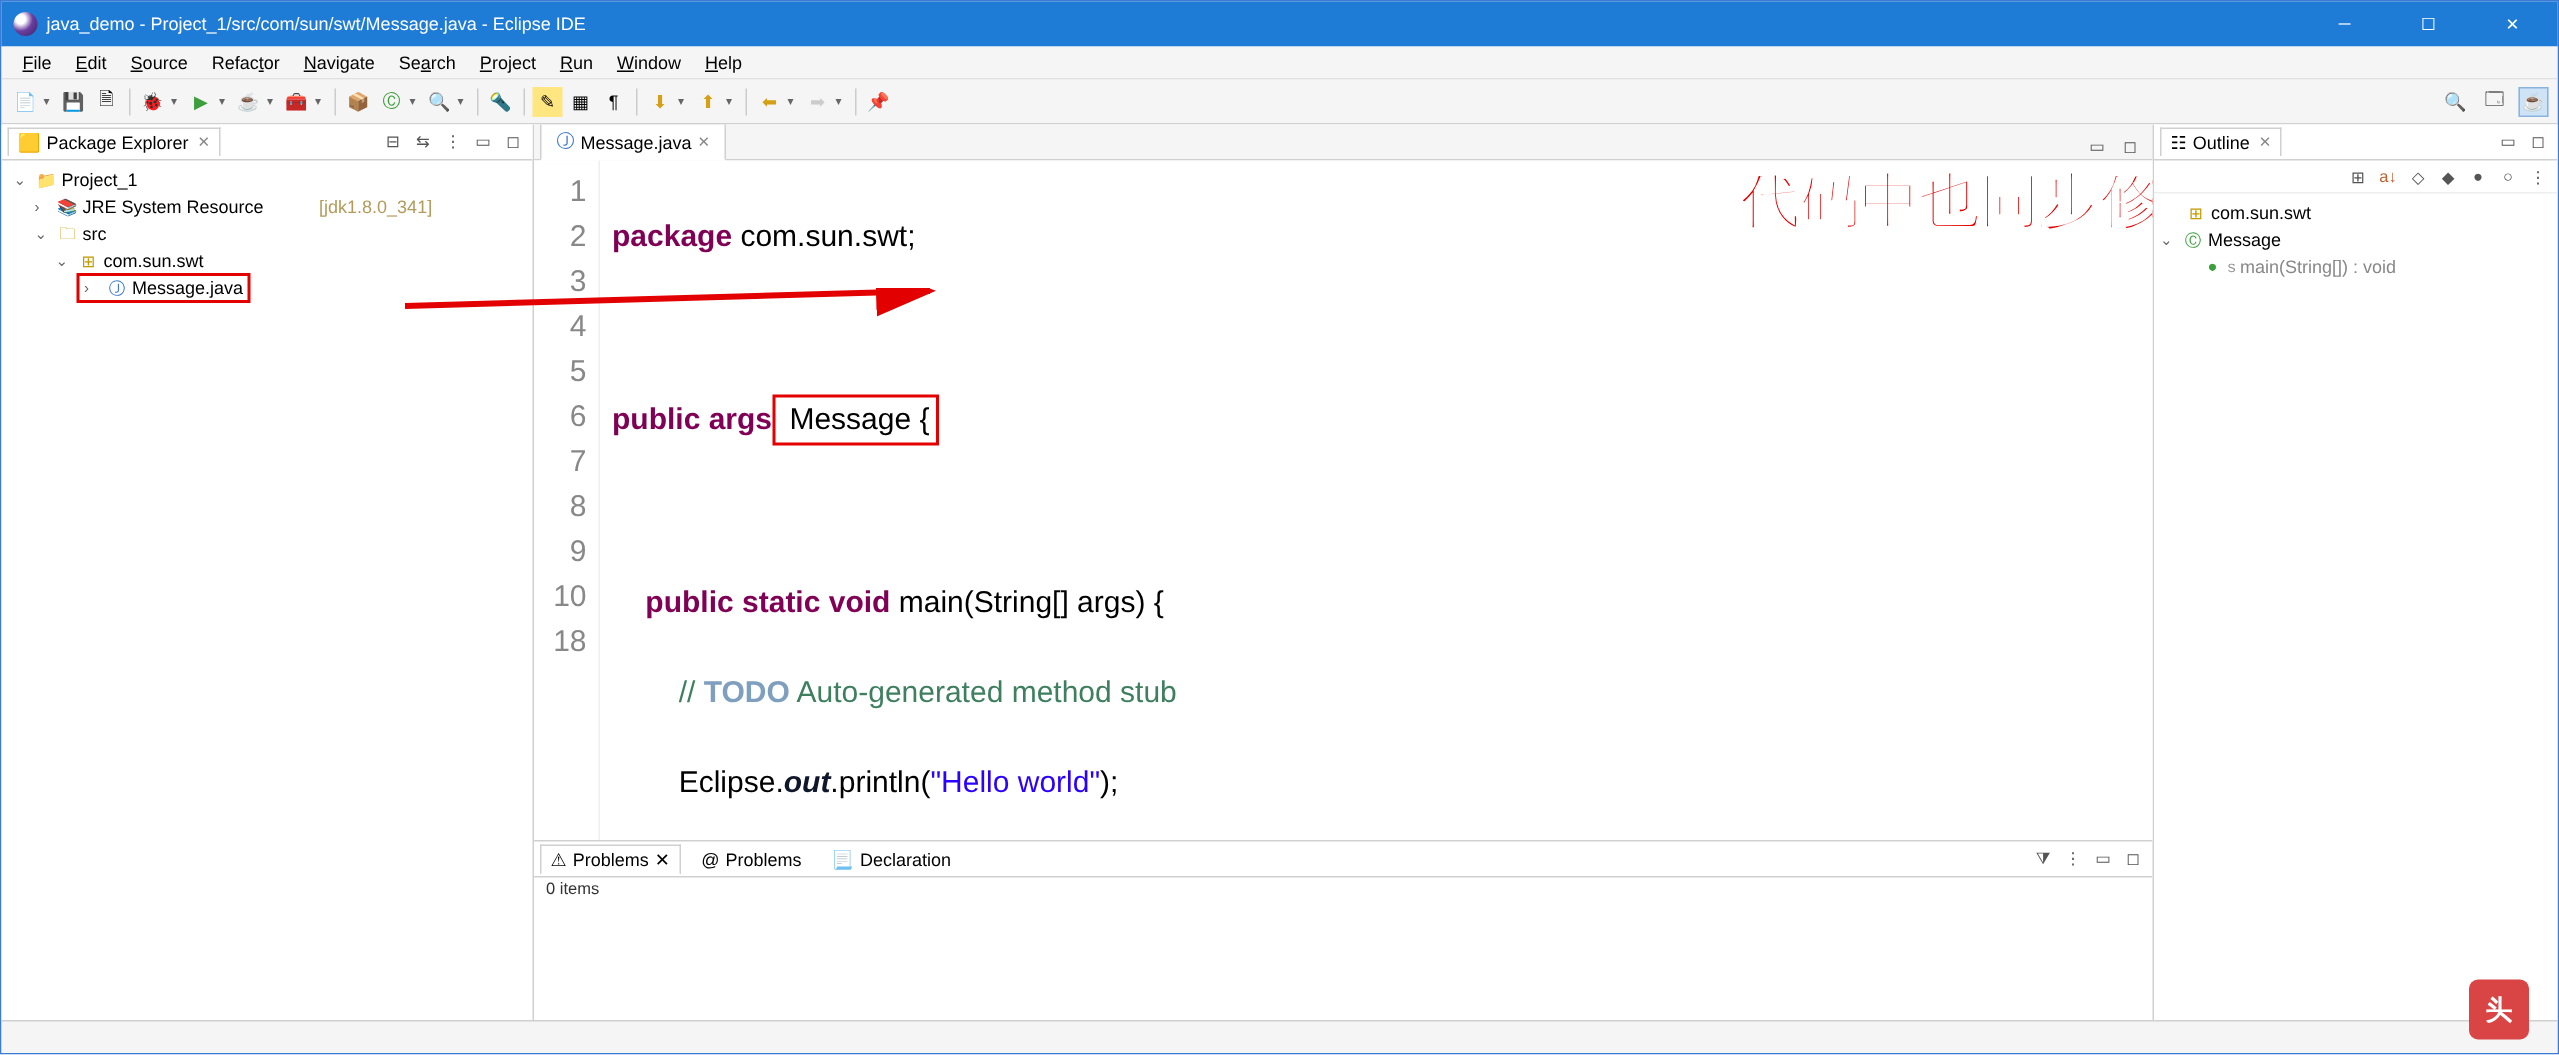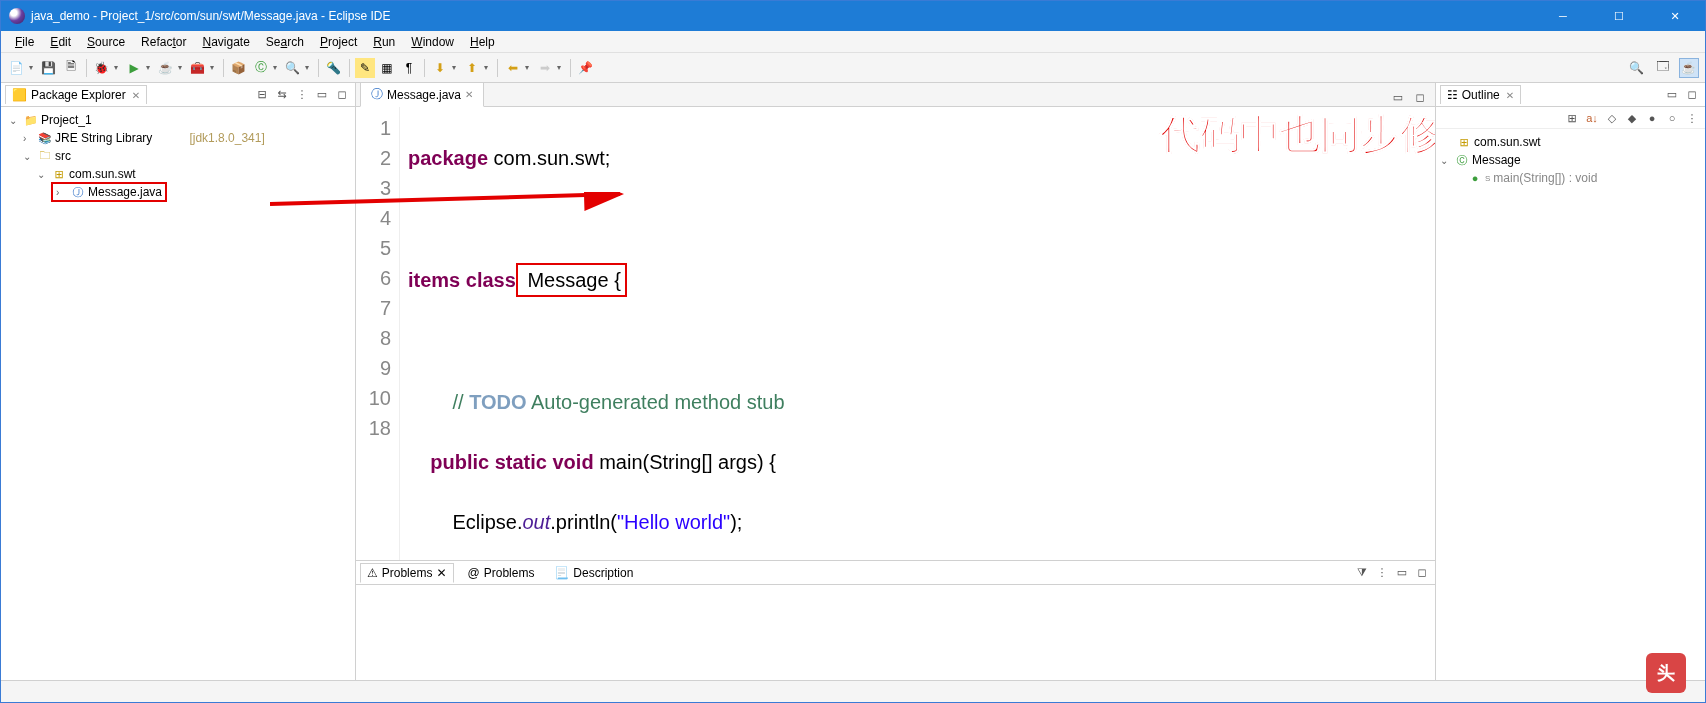--- a/index.html
+++ b/index.html
@@ -62,21 +62,21 @@
 .editor-tab .close-x { font-size: 10px; color: #888; }
 .editor-tabs-right { margin-left: auto; display: flex; gap: 4px; padding-right: 6px; }
 
 .editor-body { flex: 1; display: flex; background: #fff; overflow: hidden; position: relative; }
 .gutter { width: 44px; background: #fff; border-right: 1px solid #eee; text-align: right; padding: 6px 8px 0 0; font-family: Consolas, monospace; font-size: 20px; color: #888; line-height: 30px; }
 .code { flex: 1; padding: 6px 0 0 8px; font-family: Consolas, monospace; font-size: 20px; line-height: 30px; white-space: pre; position: relative; }
 .kw { color: #7f0055; font-weight: bold; }
 .str { color: #2a00ff; }
 .com { color: #3f7f5f; }
 .com-todo { color: #7f9fbf; font-weight: bold; }
-.field { color: #4c1d95; font-style: italic; font-weight: normal; }
+.field { color: #0f172a; font-style: italic; font-weight: bold; }
 .code-redbox { border: 2px solid #e30000; padding: 0 4px; display: inline-block; }
 
 .annotation-text { position: absolute; top: 12px; left: 760px; font-size: 40px; font-weight: 900; color: #e30000; font-family: "Microsoft YaHei", sans-serif; -webkit-text-stroke: 1px #fff; }
 .arrow-svg { position: absolute; left: 270px; top: 192px; z-index: 5; pointer-events: none; }
 
 
 .bottom-panel { height: 120px; border-top: 1px solid #d0d0d0; display: flex; flex-direction: column; background: #fff; }
 .bottom-tabs { height: 24px; display: flex; align-items: center; border-bottom: 1px solid #d0d0d0; padding: 0 4px; font-size: 12px; gap: 8px; }
 .bottom-tab { display: flex; align-items: center; gap: 4px; padding: 2px 6px; }
 .bottom-tab.active { border: 1px solid #d0d0d0; border-bottom: 1px solid #fff; background: #fff; margin-bottom: -1px; }
@@ -187,21 +187,21 @@
       </div>
       <div class="tree">
         <div class="tree-row indent0">
           <span class="expand">⌄</span>
           <span class="tree-icon proj-icon">📁</span>
           <span>Project_1</span>
         </div>
         <div class="tree-row indent1">
           <span class="expand">›</span>
           <span class="tree-icon lib-icon">📚</span>
-          <span>JRE String Library</span>
+          <span>JRE System Resource</span>
           <span class="muted">[jdk1.8.0_341]</span>
         </div>
         <div class="tree-row indent1">
           <span class="expand">⌄</span>
           <span class="tree-icon src-icon">🗀</span>
           <span>src</span>
         </div>
         <div class="tree-row indent2">
           <span class="expand">⌄</span>
           <span class="tree-icon pkg-icon">⊞</span>
@@ -248,24 +248,24 @@
             <div>6</div>
             <div>7</div>
             <div>8</div>
             <div>9</div>
             <div>10</div>
             <div>18</div>
         </div>
         <div class="code">
 <div><span class="kw">package</span><span> com.sun.swt;</span></div>
 <div> </div>
-<div><span class="kw">items class</span><span class="code-redbox"><span> Message </span><span>{</span></span></div>
+<div><span class="kw">public args</span><span class="code-redbox"><span> Message </span><span>{</span></span></div>
 <div> </div>
+<div>    <span class="kw">public static void</span><span> main(String[] args) {</span></div>
 <div><span class="com"><span>        // </span><span class="com-todo">TODO</span><span> Auto-generated method stub</span></span></div>
-<div>    <span class="kw">public static void</span><span> main(String[] args) {</span></div>
 <div><span>        Eclipse.</span><span class="field">out</span><span>.println(</span><span class="str">"Hello world"</span><span>);</span></div>
 
 
 
 
           <div class="annotation-text">代码中也同步修改了!</div>
         </div>
       </div>
 
       <div class="bottom-panel">
@@ -274,29 +274,30 @@
             <span>⚠</span>
             <span>Problems</span>
             <span class="close-x">✕</span>
           </div>
           <div class="bottom-tab">
             <span>@</span>
             <span>Problems</span>
           </div>
           <div class="bottom-tab">
             <span>📃</span>
-            <span>Description</span>
+            <span>Declaration</span>
           </div>
           <div class="view-header-actions" style="margin-left:auto">
             <span class="hdr-btn">⧩</span>
             <span class="hdr-btn">⋮</span>
             <span class="hdr-btn">▭</span>
             <span class="hdr-btn">◻</span>
           </div>
         </div>
+        <div class="items-count">0 items</div>
       </div>
     </div>
 
     <div class="right-panel">
       <div class="view-header">
         <div class="view-tab">
           <span>☷</span>
           <span>Outline</span>
           <span class="close-x">✕</span>
         </div>

